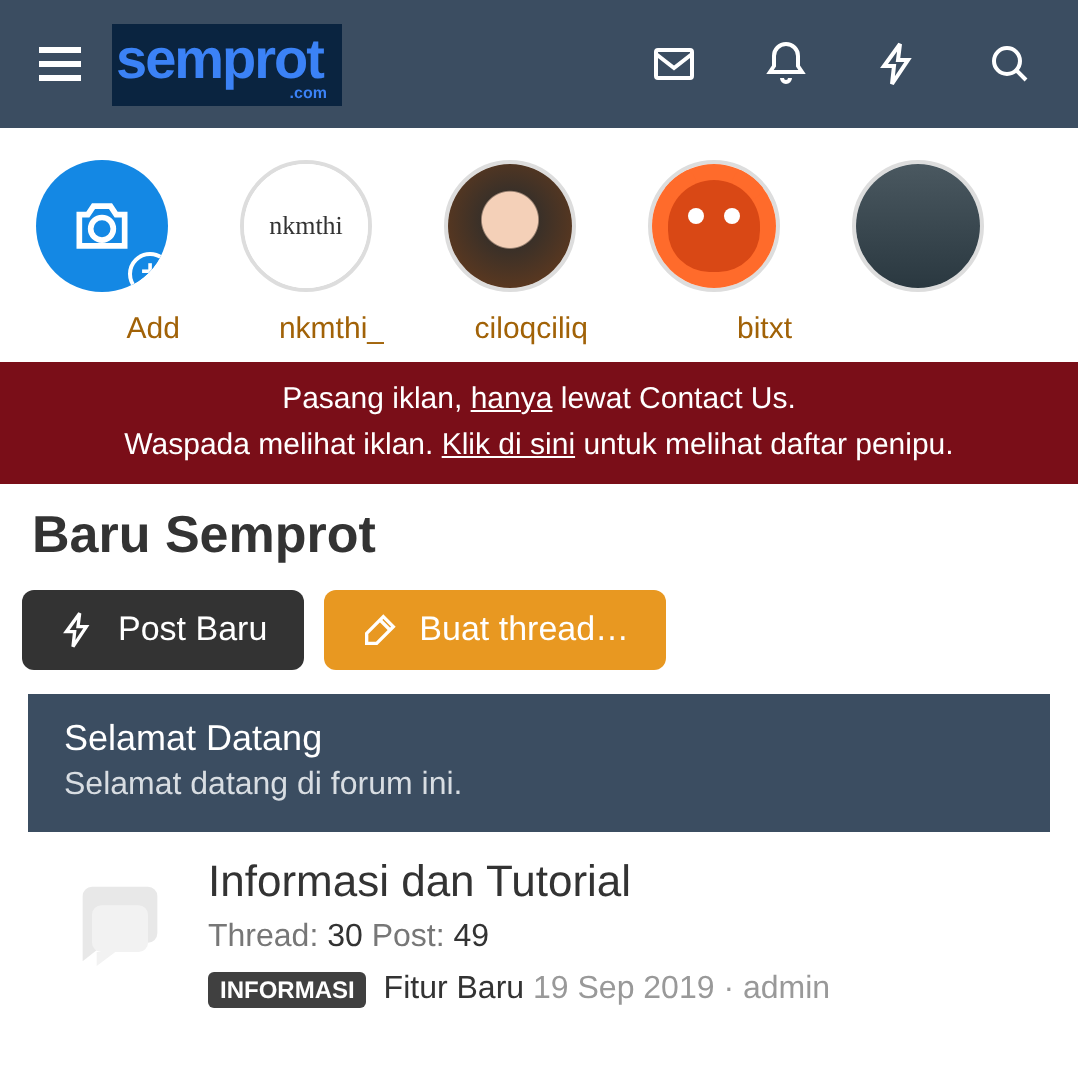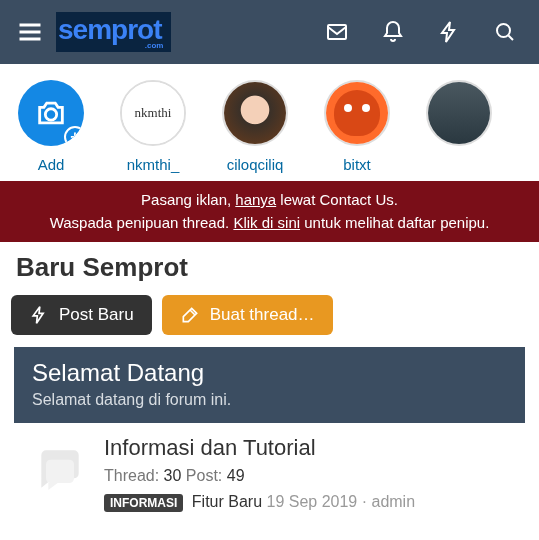--- a/index.html
+++ b/index.html
@@ -20,32 +20,32 @@
 .plus-badge{position:absolute;bottom:-2px;right:-2px;width:22px;height:22px;border-radius:50%;background:#1488e4;border:2px solid #fff;display:flex;align-items:center;justify-content:center;color:#fff;font-size:16px;font-weight:bold}
 .avatar-img{width:100%;height:100%;background:#ccc}
 .avatar-img.person1{background:radial-gradient(circle at 50% 45%,#f4d0b8 30%,#3a3028 32%,#5a3820 75%,#3d2010 100%)}
 .avatar-img.bitxt{background:#ff6b2b;position:relative}
 .bitxt-face{position:absolute;top:8px;left:8px;right:8px;bottom:8px;background:#d94815;border-radius:50% 50% 45% 45%}
 .bitxt-ear{position:absolute;width:16px;height:16px;background:#ff6b2b;border-radius:50%;top:2px}
 .bitxt-ear.l{left:6px}.bitxt-ear.r{right:6px}
 .bitxt-eye{position:absolute;width:8px;height:8px;background:#fff;border-radius:50%;top:22px}
 .bitxt-eye.l{left:18px}.bitxt-eye.r{right:18px}
 .avatar-img.man{background:linear-gradient(#4a5860,#2a3840)}
-.story-label{font-size:15px;color:#0369a1;white-space:nowrap;overflow:hidden;text-overflow:ellipsis;width:100%;text-align:center}
+.story-label{font-size:15px;color:#a16207;white-space:nowrap;overflow:hidden;text-overflow:ellipsis;width:100%;text-align:right}
 .nkm-inner{width:100%;height:100%;background:#fff;display:flex;align-items:center;justify-content:center;font-family:cursive;font-size:13px;color:#333}
 .banner{background:#7a0e18;color:#fff;text-align:center;padding:8px 16px;font-size:15px;line-height:1.5}
 .banner a{color:#fff;}
 .page-title{font-size:26px;color:#333;padding:10px 16px 6px 16px}
 .actions{display:flex;gap:10px;padding:6px 16px 12px 11px}
 .btn{display:flex;align-items:center;gap:10px;padding:10px 18px;border-radius:6px;font-size:17px;cursor:pointer;border:none}
 .btn-dark{background:#333;color:#fff}
 .btn-orange{background:#e89821;color:#fff}
 .btn svg{width:20px;height:20px;fill:none;stroke:#fff;stroke-width:2}
 .welcome{background:#3b4d61;color:#fff;padding:12px 18px 14px 18px;margin:0 14px}
-.welcome h2{font-size:24px;font-weight:normal;margin-bottom:4px}
+.welcome h2{font-size:18px;font-weight:normal;margin-bottom:4px}
 .welcome p{font-size:16px;color:#d8dde2}
 .section{padding:12px 18px;margin:0 14px;display:flex;gap:16px;align-items:flex-start}
 .section-icon{width:56px;height:56px;flex-shrink:0;margin-top:6px}
 .section-icon svg{width:100%;height:100%;fill:#e8e8e8}
 .section-body{flex:1}
 .section-title{font-size:22px;color:#333;margin-bottom:6px}
 .section-stats{font-size:16px;color:#777;margin-bottom:8px}
 .section-stats .num{color:#333}
 .tag{display:inline-block;background:#404040;color:#fff;font-size:12px;padding:2px 6px;border-radius:3px;font-weight:bold;margin-right:4px}
 .thread-line{font-size:16px;color:#999}
@@ -129,21 +129,21 @@
         <div class="avatar-img man"></div>
       </div>
   </div>
 </div>
 
 <div class="banner">
   <div>
     <span>Pasang iklan, </span><a href="#">hanya</a><span> lewat Contact Us.</span>
   </div>
   <div>
-    <span>Waspada penipuan thread. </span><a href="#">Klik di sini</a><span> untuk melihat daftar penipu.</span>
+    <span>Waspada melihat iklan. </span><a href="#">Klik di sini</a><span> untuk melihat daftar penipu.</span>
   </div>
 </div>
 
 <h1 class="page-title">Baru Semprot</h1>
 
 <div class="actions">
   <button class="btn btn-dark">
     <svg viewBox="0 0 24 24">
         <path d="M13 2L5 13h5l-1 9 8-12h-5l1-8z"></path>
       </svg>

